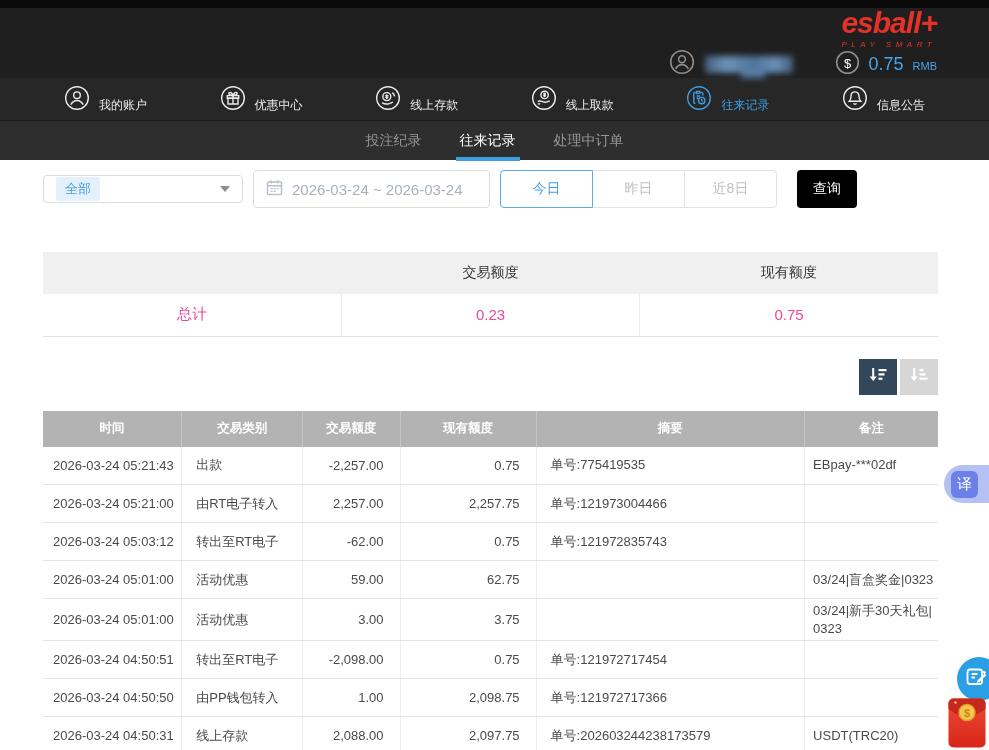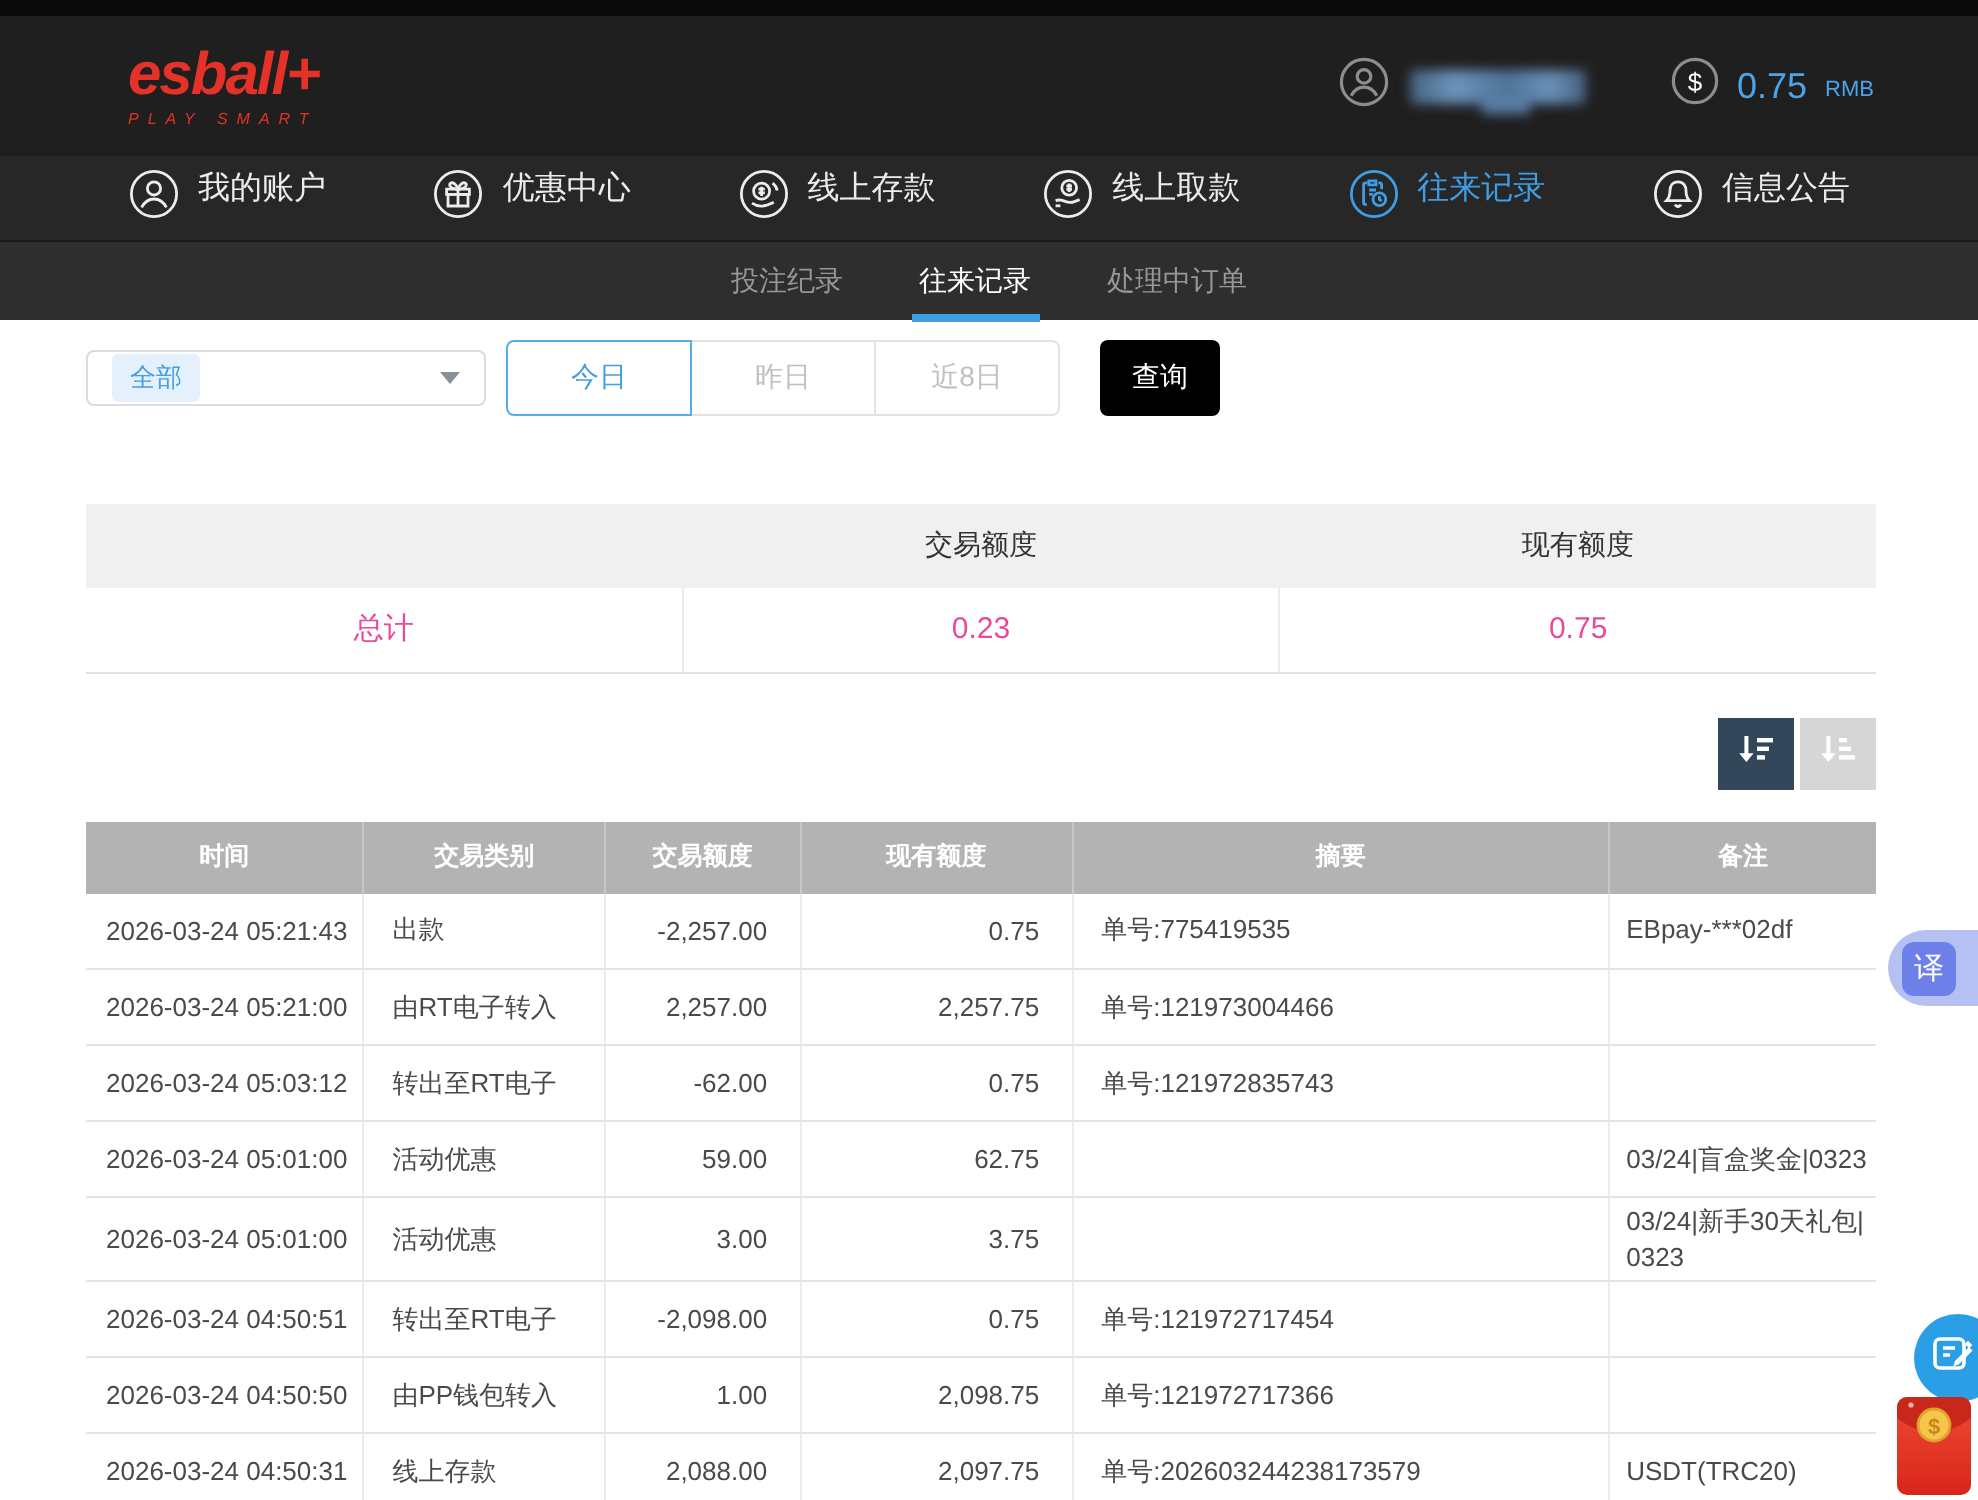--- a/index.html
+++ b/index.html
@@ -2,43 +2,43 @@
 <html><head>
 <meta charset="utf-8">
 <style>
   * { margin:0; padding:0; box-sizing:border-box; }
   html,body { width:989px; height:750px; overflow:hidden; background:#fff;
     font-family:"Liberation Sans","DejaVu Sans",sans-serif; }
   .page { position:relative; width:989px; height:750px; background:#fff; }
 
   
   .topstrip { height:8px; background:#0a0a0a; }
-  .site-header { height:70px; background:#1f1f1f; display:flex; align-items:center;
-    justify-content:space-between; padding:0 52px 0 64px; }
+  .site-header { height:70px; background:#1f1f1f; display:flex; align-items:flex-end;
+    justify-content:space-between; padding:0 52px 0 64px;flex-direction:column; }
   .logo { cursor:pointer; }
   .logo-text { color:#e53229; font-size:30px; font-weight:bold; font-style:italic;
     letter-spacing:-1px; line-height:30px; }
   .logo-tagline { color:#e53229; font-size:8px; font-style:italic; letter-spacing:4.5px; margin-top:2px; }
   .header-right { display:flex; align-items:center; gap:42px; }
   .user { display:flex; align-items:center; gap:10px; cursor:pointer; }
   .user svg { stroke:#8d8d8d; }
   .username-blur { width:88px; height:17px; border-radius:2px; position:relative;
     background:linear-gradient(90deg,#46637f,#6c93bb 25%,#4f7398 55%,#6a90b8 80%,#44607c);
     filter:blur(3px); }
   .username-blur::after { content:""; position:absolute; left:36px; top:13px; width:24px;
     height:9px; background:#587e a5; background:#587ea5; }
   .balance { display:flex; align-items:center; gap:9px; cursor:pointer; }
   .balance svg { stroke:#8d8d8d; }
   .balance .amount { color:#4aa4ea; font-size:18px; }
   .balance .currency { color:#4aa4ea; font-size:11px; padding-top:3px; }
 
   
   .main-nav { height:42px; background:#272727; display:flex; align-items:center;
     justify-content:space-between; padding:0 64px; }
-  .nav-item { display:flex; align-items:flex-start; gap:9px; color:#ececec; font-size:16px;
+  .nav-item { display:flex; align-items:flex-end; gap:9px; color:#ececec; font-size:12px;
     cursor:pointer; }
   .nav-item svg { stroke:currentColor; }
   .nav-item.active { color:#3f9ee3; }
 
   
   .sub-nav { height:40px; background:#2e2e2e; display:flex; align-items:center;
     justify-content:center; gap:34px; border-top:1px solid #1a1a1a; }
   .subnav-item { color:#979797; font-size:14px; height:40px; display:flex; align-items:center;
     position:relative; cursor:pointer; padding:0 2px;font-family:Liberation Serif, serif; }
   .subnav-item.active { color:#ffffff; }
@@ -222,20 +222,30 @@
     <div class="subnav-item active">往来记录</div>
     <div class="subnav-item">处理中订单</div>
   </div>
 
   <div class="content">
 
     <div class="filter-row">
       <div class="dropdown">
         <span class="type-tag">全部</span>
         <span class="caret"></span>
+      </div>
+      <div class="date-input">
+        <span>
+          <svg width="17" height="17" viewBox="0 0 17 17" fill="none" stroke="#b8bfc6" stroke-width="1.4">
+            <rect x="1.5" y="3" width="14" height="12.5" rx="1.2"></rect>
+            <path d="M1.5 6.8h14M5.2 1.2v3.4M11.8 1.2v3.4"></path>
+            <path d="M4.6 9.6h2M7.6 9.6h2M10.6 9.6h2M4.6 12.4h2M7.6 12.4h2" stroke-width="1.2"></path>
+          </svg>
+        </span>
+        <span>2026-03-24 ~ 2026-03-24</span>
       </div>
       <div class="btn-group">
         <button class="quick-btn active">今日</button>
         <button class="quick-btn">昨日</button>
         <button class="quick-btn">近8日</button>
       </div>
       <button class="search-btn">查询</button>
     </div>
 
     <table class="summary">

